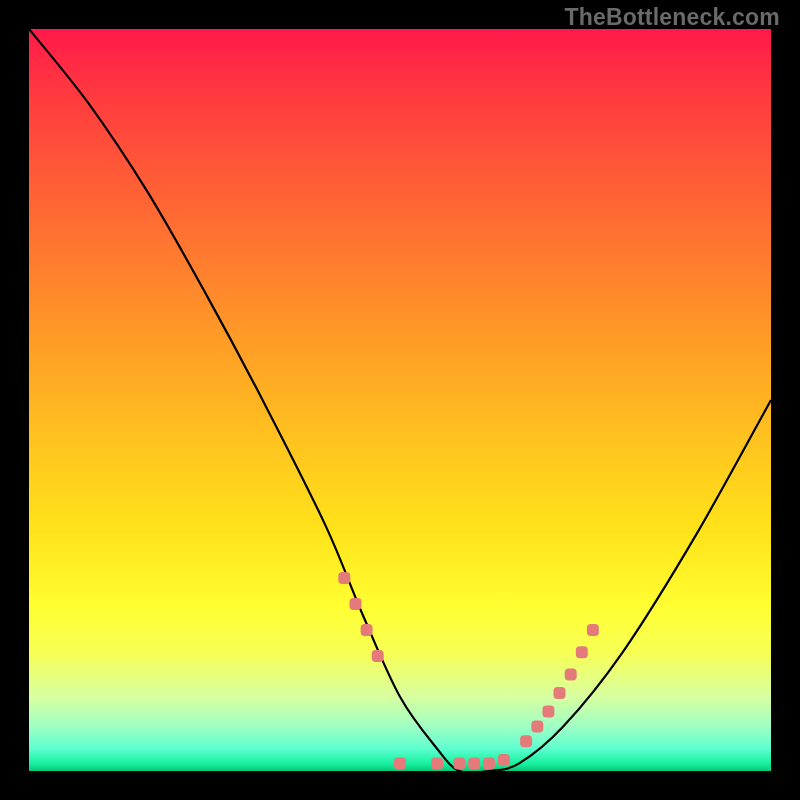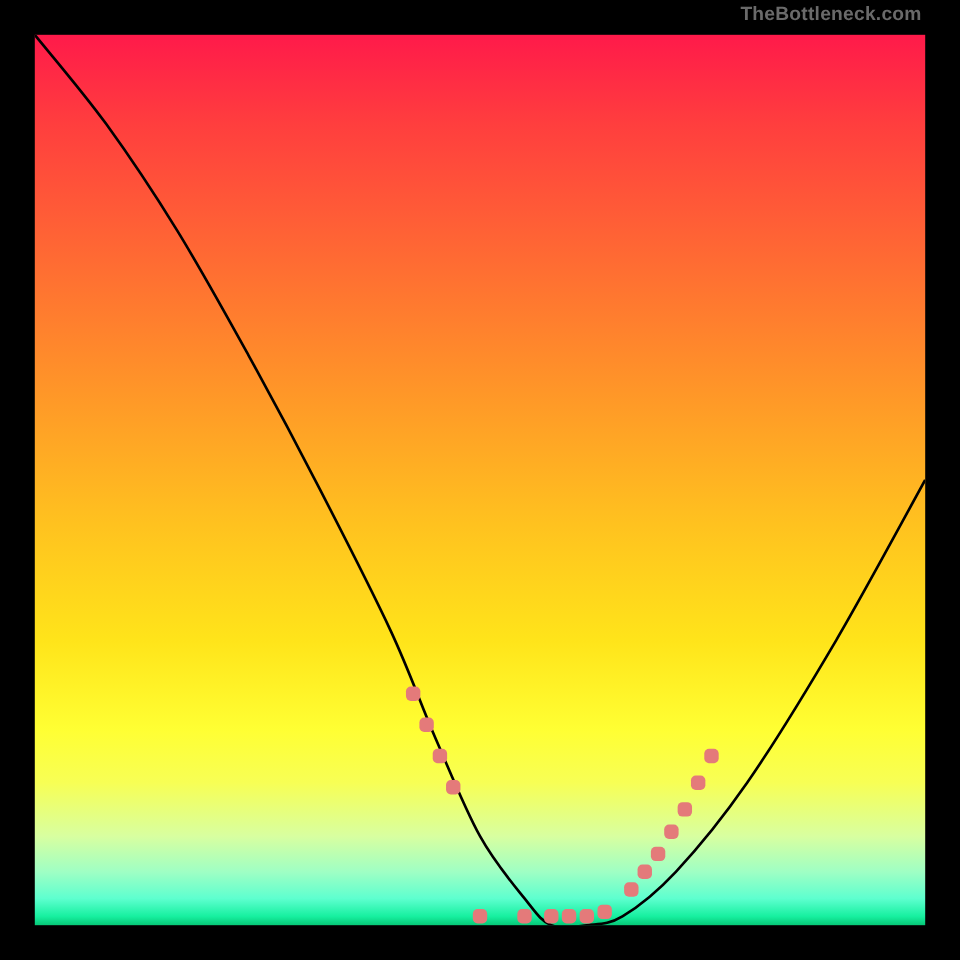--- a/index.html
+++ b/index.html
@@ -29,22 +29,22 @@
       #d8ffa0 90%,
       #9fffc4 94%,
       #5effcf 97%,
       #17f0a0 99%,
       #06c877 100%
     );
   }
   .attribution {
     position: absolute;
     top: 4px;
-    right: 32px;
-    font-size: 16px;
+    right: 20px;
+    font-size: 23px;
     font-weight: 600;
     color: #6a6a6a;
     letter-spacing: 0.2px;
     z-index: 10;
   }
   svg.curve {
     position: absolute;
     left: 0;
     top: 0;
     width: 742px;

